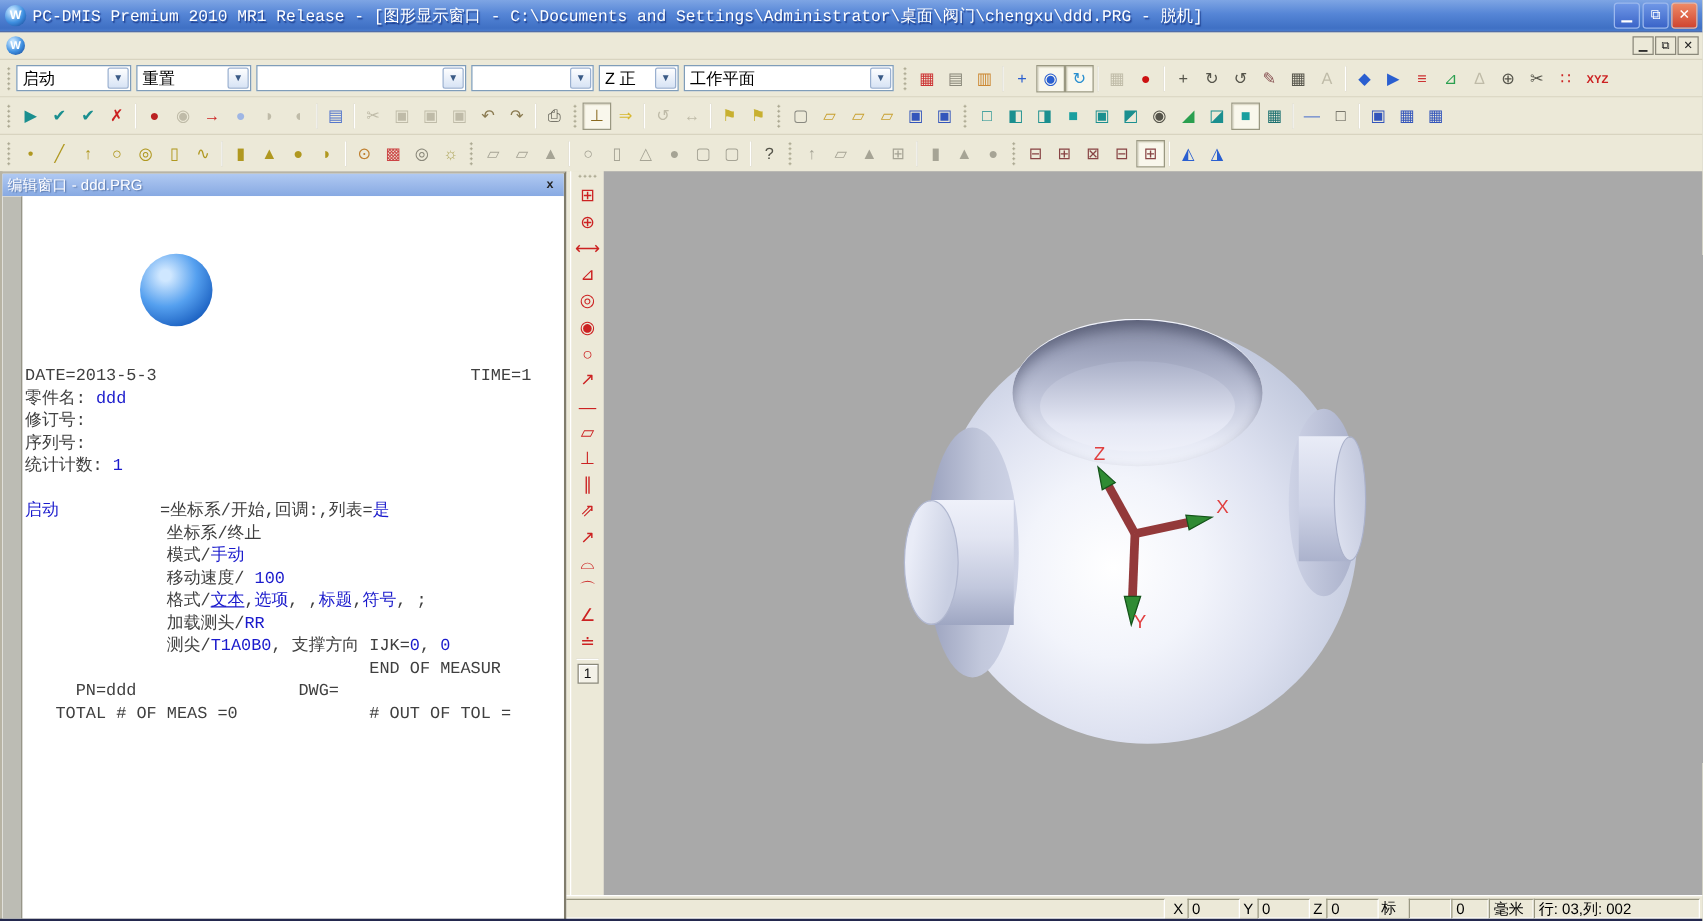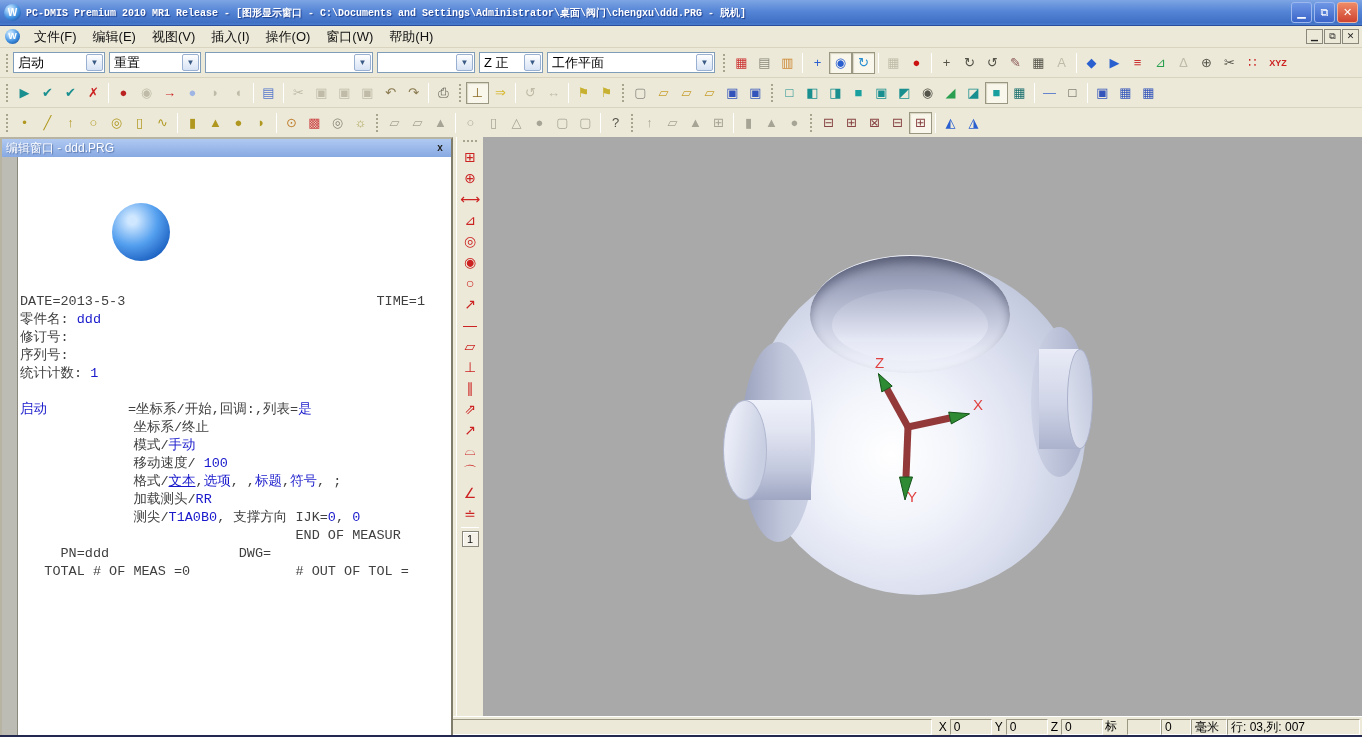--- a/index.html
+++ b/index.html
@@ -2,21 +2,21 @@
 <html><head>
 <meta charset="utf-8">
 <style>
   * { margin:0; padding:0; box-sizing:border-box; }
   html,body { width:1362px; height:737px; overflow:hidden; font-family:"Liberation Sans","DejaVu Sans",sans-serif; background:#ece9d8; }
   .app { position:relative; width:1362px; height:737px; background:#ece9d8; }
 
   
   .titlebar { height:26px; background:linear-gradient(180deg,#7ea5e4 0%,#5585d6 45%,#3f70c4 90%,#4a7ccd 100%); display:flex; align-items:center; padding:0 4px; border-bottom:1px solid #2a4d9b; }
   .app-icon { width:17px; height:17px; border-radius:50%; background:radial-gradient(circle at 35% 30%,#bfe2ff 10%,#3e8fe0 55%,#143e8c); color:#fff; font-size:10px; font-weight:bold; text-align:center; line-height:17px; margin-right:5px; flex:none; }
-  .title-text { color:#fff; font-size:10px; font-weight:bold; text-shadow:1px 1px 1px #1d3e8f; white-space:nowrap; overflow:hidden; flex:1; font-family:"Liberation Mono","DejaVu Sans Mono",monospace; letter-spacing:0; }
+  .title-text { color:#fff; font-size:13px; font-weight:normal; text-shadow:1px 1px 1px #1d3e8f; white-space:nowrap; overflow:hidden; flex:1; font-family:"Liberation Mono","DejaVu Sans Mono",monospace; letter-spacing:0; }
   .winbtns { display:flex; gap:2px; flex:none; }
   .wbtn { width:21px; height:21px; border-radius:3px; border:1px solid #9cb8ee; color:#fff; font-size:11px; text-align:center; line-height:19px; background:linear-gradient(180deg,#6f97e6,#3a64c8); }
   .wbtn.close { background:linear-gradient(180deg,#ee8a66,#cf4430); border-color:#f0b49c; font-weight:bold; }
 
   
   .menubar { height:22px; background:#ece9d8; display:flex; align-items:center; padding:0 3px; border-bottom:1px solid #d8d4c0; }
   .menu-icon { width:15px; height:15px; border-radius:50%; background:radial-gradient(circle at 35% 30%,#bfe2ff 10%,#3e8fe0 55%,#143e8c); color:#fff; font-size:9px; font-weight:bold; text-align:center; line-height:15px; margin:0 6px 0 2px; }
   .menu-item { font-size:13px; color:#111; padding:2px 8px; white-space:nowrap; }
   .menu-spacer { flex:1; }
   .mdibtn { width:17px; height:15px; border:1px solid #8a887a; background:#ece9d8; font-size:9px; line-height:13px; text-align:center; color:#222; margin-left:1px; }
@@ -101,29 +101,20 @@
     <div class="title-text">PC-DMIS Premium 2010 MR1 Release - [图形显示窗口 - C:\Documents and Settings\Administrator\桌面\阀门\chengxu\ddd.PRG - 脱机]</div>
     <div class="winbtns">
       <div class="wbtn">▁</div>
       <div class="wbtn">⧉</div>
       <div class="wbtn close">✕</div>
     </div>
   </div>
 
   <div class="menubar">
     <div class="menu-icon">W</div>
-    <div id="menu-items" style="display:flex;">
-        <span class="menu-item">文件(F)</span>
-        <span class="menu-item">编辑(E)</span>
-        <span class="menu-item">视图(V)</span>
-        <span class="menu-item">插入(I)</span>
-        <span class="menu-item">操作(O)</span>
-        <span class="menu-item">窗口(W)</span>
-        <span class="menu-item">帮助(H)</span>
-      </div>
     <div class="menu-spacer"></div>
     <div class="mdibtn">▁</div>
     <div class="mdibtn">⧉</div>
     <div class="mdibtn">✕</div>
   </div>
 
   <div class="tbrow" id="tbrow1">
     <div class="grip"></div>
   <div class="combo">
         <span class="combo-text">启动</span>
@@ -369,17 +360,17 @@
     <span class="sb-label">X</span>
     <div class="sb-panel sb-x">0</div>
     <span class="sb-label">Y</span>
     <div class="sb-panel sb-y">0</div>
     <span class="sb-label">Z</span>
     <div class="sb-panel sb-z">0</div>
     <span class="sb-label sb-probe-label">标</span>
     <div class="sb-panel sb-probe"></div>
     <div class="sb-panel sb-count">0</div>
     <div class="sb-panel sb-units">毫米</div>
-    <div class="sb-panel sb-caret">行: 03,列:  007</div>
+    <div class="sb-panel sb-caret">行: 03,列:  002</div>
   </div>
 
   <div class="bottom-edge"></div>
 </div>
 
 </body></html>

